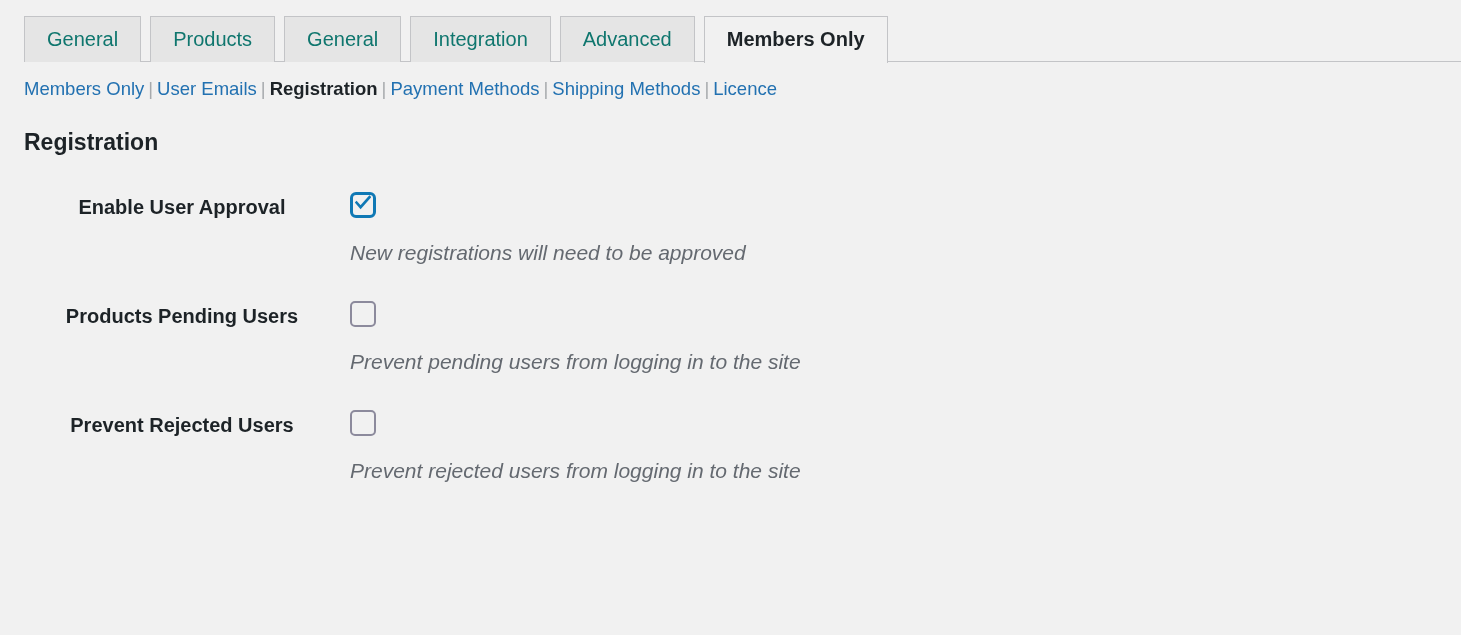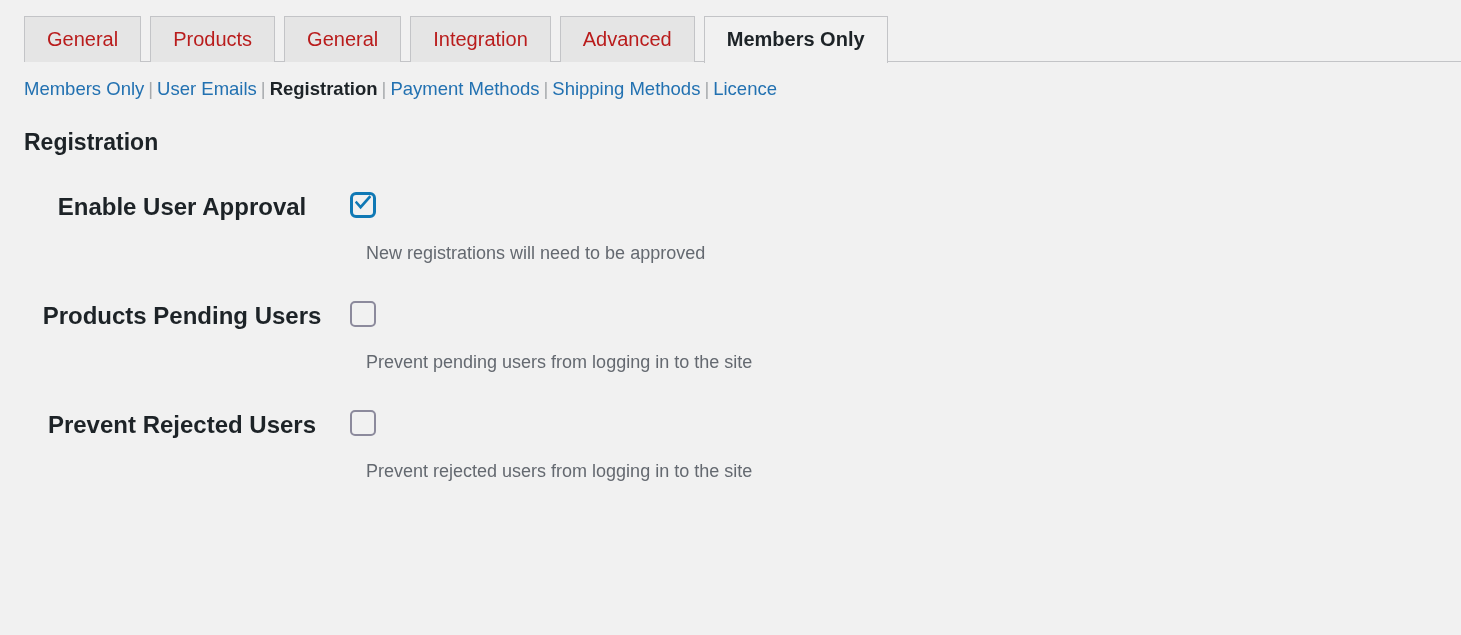--- a/index.html
+++ b/index.html
@@ -36,21 +36,21 @@
     background: #c3c4c7;
   }
   .tab {
     position: relative;
     display: inline-block;
     box-sizing: border-box;
     padding: 10px 22px 11px 22px;
     margin: 0 9px 0 0;
     font-size: 20px;
     line-height: 24px;
-    color: #b91c1c;
+    color: #0f766e;
     background: #e5e5e5;
     border: 1px solid #c3c4c7;
     border-bottom: none;
     text-decoration: none;
     z-index: 1;
   }
   .tab.active {
     background: #f1f1f1;
     color: #1d2327;
     font-weight: 700;
@@ -94,21 +94,21 @@
     margin: 18px 0 0 0;
     width: 100%;
     border-collapse: collapse;
   }
   .form-row {
     vertical-align: top;
   }
   .row-label {
     width: 350px;
     padding: 21px 10px 21px 24px;
-    font-size: 24px;
+    font-size: 20px;
     line-height: 24px;
     font-weight: 700;
     color: #1d2327;
     vertical-align: top;
     box-sizing: border-box;
   }
   .row-field {
     padding: 18px 10px 18px 0;
     vertical-align: top;
   }
@@ -136,23 +136,24 @@
     top: 0px;
     width: 16px;
     height: 16px;
     display: none;
   }
   .checkbox.checked .tick {
     display: block;
   }
 
   .field-desc {
-    margin: 23px 0 0 16px;
-    font-size: 18px;
+    margin: 23px 0 0 0;
+    font-size: 21px;
     line-height: 24px;
+    font-style: italic;
     color: #646970;
     white-space: nowrap;
   }
 </style>
 </head>
 <body>
 
 <nav class="tab-bar">
     <a class="tab">General</a>
     <a class="tab">Products</a>

